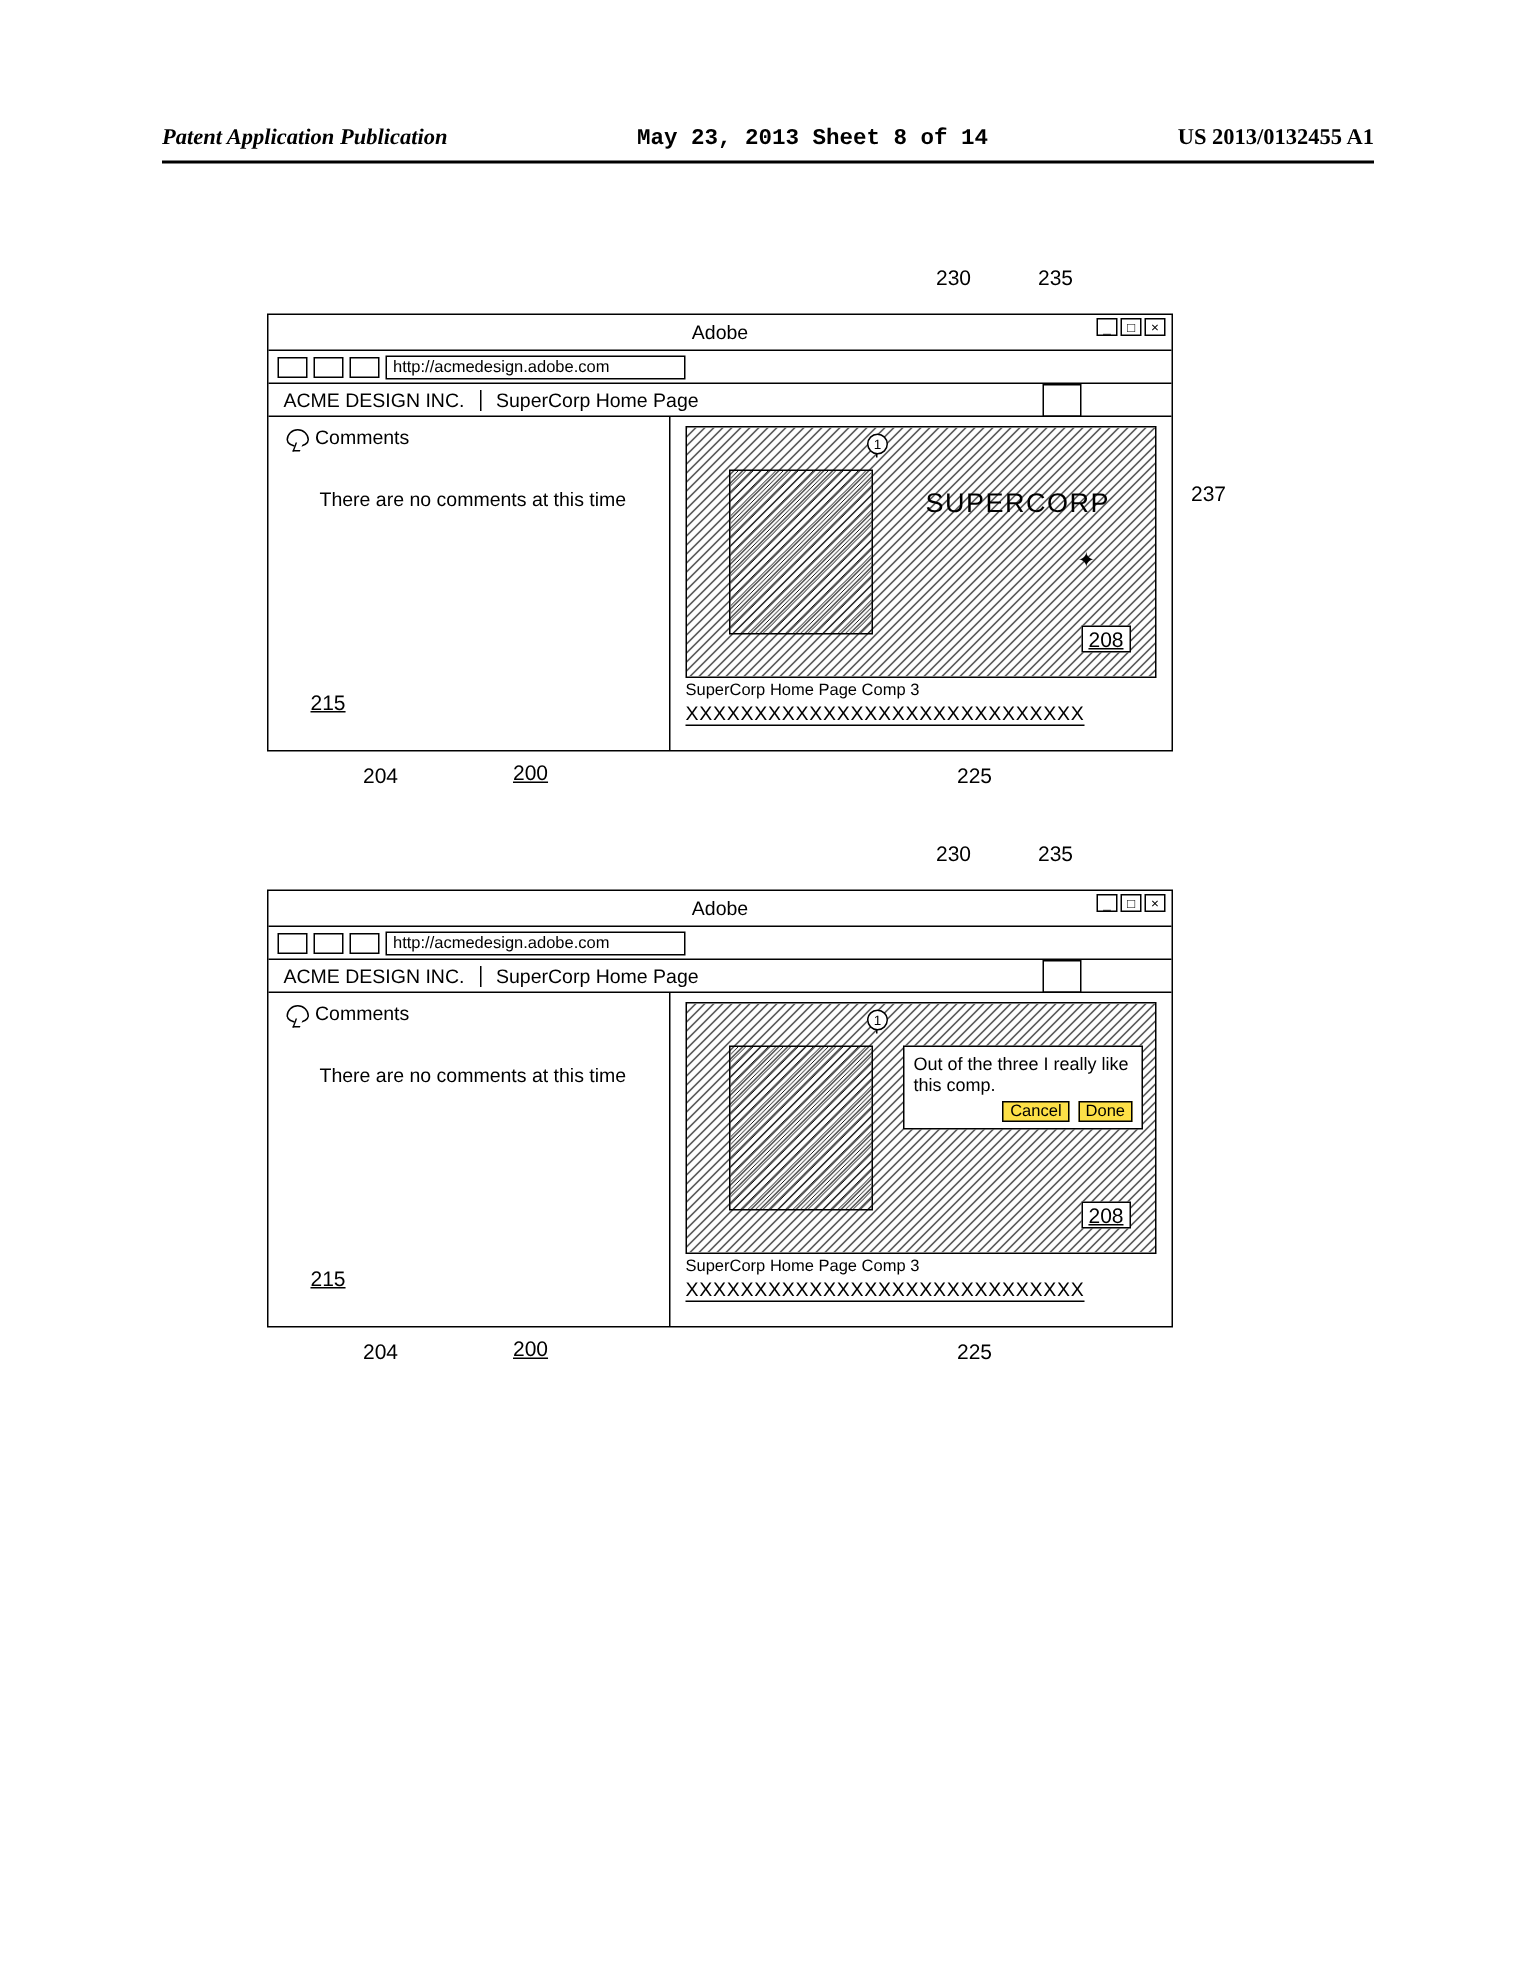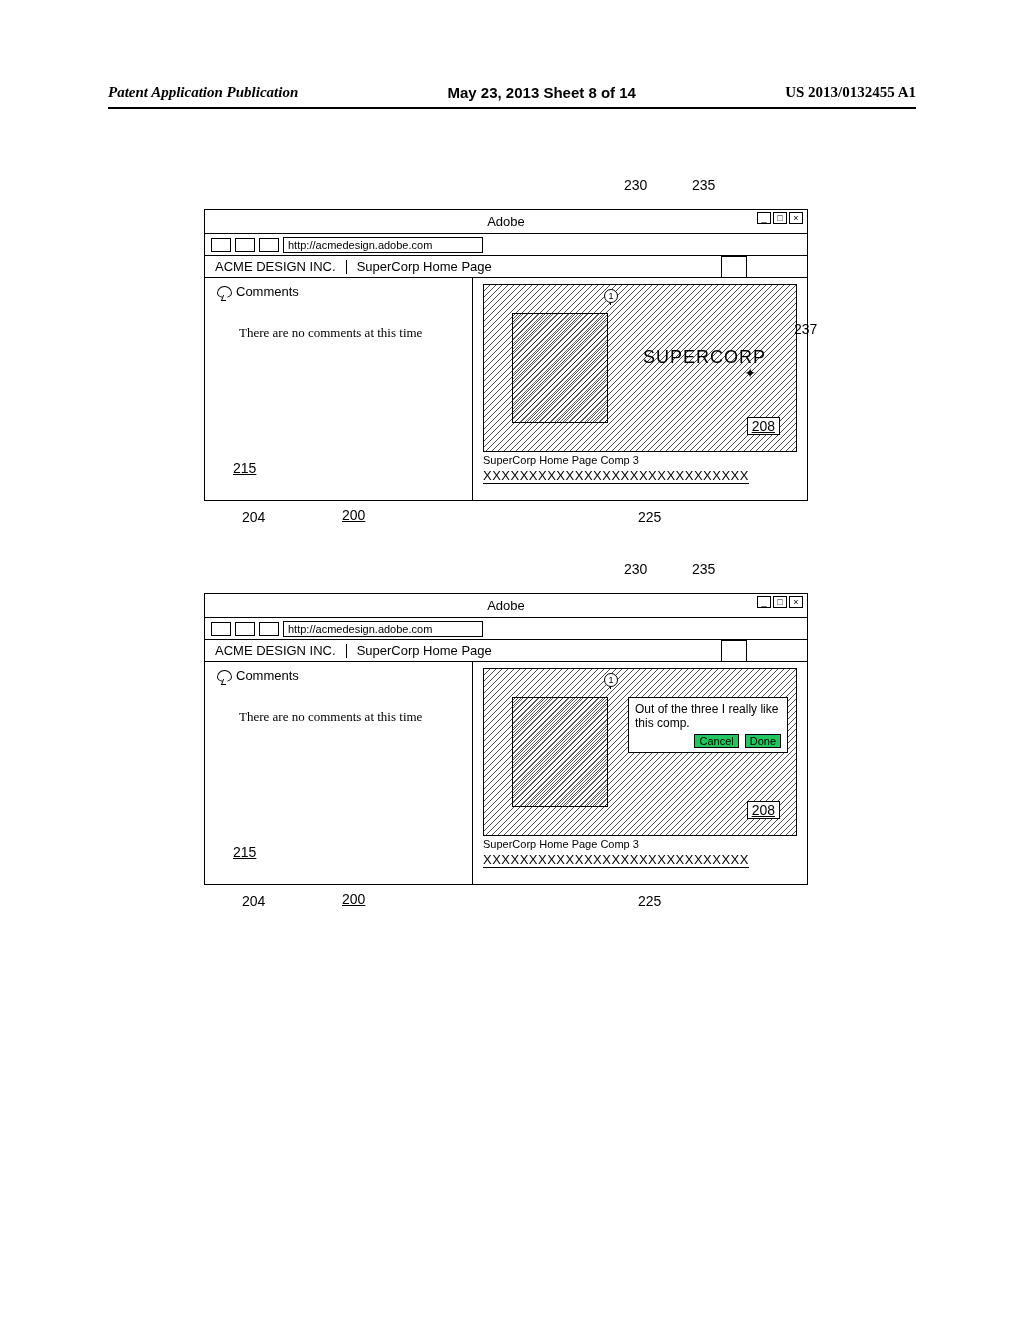--- a/index.html
+++ b/index.html
@@ -1,59 +1,59 @@
 <!DOCTYPE html>
 <html><head>
 <meta charset="utf-8">
 <style>
   * { box-sizing: border-box; margin: 0; padding: 0; }
   body { font-family: Arial, sans-serif; font-size: 13px; color: #000; background: #fff; }
   .page { width: 1024px; height: 1300px; position: relative; padding: 84px 108px 56px 108px; }
   .header-row { display: flex; justify-content: space-between; font-size: 15px; font-weight: bold; margin-bottom: 6px; }
   .header-left { font-family: "Times New Roman", serif; font-weight: bold; font-style: italic; }
-  .header-center { font-family: Liberation Sans, sans-serif; }
+  .header-center { font-family: Liberation Mono, monospace; }
   .header-right { font-family: "Times New Roman", serif; }
   .rule { border-top: 2px solid #000; margin-bottom: 100px; }
 
   .fig-block { position: relative; margin-bottom: 60px; }
-  .window-frame { width: 604px; border: 1.5px solid #000; margin-left: 96px; position: relative; }
+  .window-frame { width: 604px; border: 1.5px solid #000; margin-left: 70px; position: relative; }
   .win-top { display: flex; align-items: center; height: 24px; border-bottom: 1px solid #000; padding: 0 6px; position: relative; }
   .win-title { position: absolute; left: 50%; transform: translateX(-50%); font-size: 13px; }
   .win-ctrls { position: absolute; right: 4px; top: 2px; display: flex; gap: 2px; }
   .win-ctrls span { display: inline-block; width: 14px; height: 12px; border: 1px solid #000; font-size: 9px; text-align: center; line-height: 10px; }
   .addrbar { display: flex; align-items: center; height: 22px; border-bottom: 1px solid #000; padding: 2px 6px; gap: 4px; }
   .navbtn { width: 20px; height: 14px; border: 1px solid #000; }
   .urlfield { flex: 0 0 200px; height: 16px; border: 1px solid #000; padding: 0 4px; font-size: 11px; display: flex; align-items: center; }
   .tabs-row { display: flex; align-items: center; height: 22px; border-bottom: 1px solid #000; padding: 2px 10px; gap: 10px; font-size: 13px; }
   .vdiv { border-left: 1px solid #000; height: 14px; }
 
   .body-row { display: flex; height: 222px; }
   .comments-pane { width: 268px; border-right: 1px solid #000; padding: 6px 12px; position: relative; }
   .comments-head { display: flex; align-items: center; gap: 4px; font-size: 13px; }
   .bubble-icon { width: 15px; height: 12px; border: 1.2px solid #000; border-radius: 50% 50% 50% 50% / 60% 60% 40% 40%; position: relative; }
   .bubble-icon::after { content: ""; position: absolute; left: 4px; bottom: -4px; width: 4px; height: 5px; border-left: 1.2px solid #000; border-bottom: 1.2px solid #000; transform: skew(-20deg); background: #fff; }
-  .comments-body { padding: 26px 12px 0 22px; font-size: 13px; line-height: 1.25; font-family: Liberation Serif, serif; }
+  .comments-body { padding: 26px 12px 0 22px; font-size: 13px; line-height: 1.25; }
   .ref215 { position: absolute; bottom: 24px; left: 28px; font-size: 14px; text-decoration: underline; font-family: Arial; }
   .preview-pane { flex: 1; padding: 6px 10px 6px 10px; position: relative; }
   .preview-img { position: relative; width: 314px; height: 168px; border: 1.2px solid #000; overflow: hidden; }
   .hatch { position: absolute; inset: 0; }
   .hatch svg { width: 100%; height: 100%; }
   .inner-box { position: absolute; left: 28px; top: 28px; width: 96px; height: 110px; border: 1.2px solid #000; background: rgba(255,255,255,0); }
-  .supercorp-label { position: absolute; right: 30px; top: 62px; font-size: 18px; letter-spacing: 1px; font-family: Arial; color: #000; background: rgba(255,255,255,0.0); }
+  .supercorp-label { position: absolute; right: 30px; top: 40px; font-size: 18px; letter-spacing: 1px; font-family: Arial; color: #000; background: rgba(255,255,255,0.0); }
   .star { position: absolute; right: 40px; top: 80px; font-size: 14px; }
   .ref208 { position: absolute; right: 16px; bottom: 16px; font-size: 14px; text-decoration: underline; background: #fff; padding: 0 4px; border: 1px solid #000; }
   .pin { position: absolute; left: 120px; top: 4px; width: 14px; height: 14px; border: 1.2px solid #000; border-radius: 50%; background: #fff; font-size: 9px; text-align: center; line-height: 12px; }
   .pin::after { content: ""; position: absolute; left: 5px; top: 12px; width: 1px; height: 3px; border-left: 1.2px solid #000; }
   .caption1 { font-size: 11px; margin-top: 2px; }
   .xrow { font-size: 13px; border-bottom: 1.2px solid #000; display: inline-block; margin-top: 2px; letter-spacing: 0.5px; }
   .toolbar-box { position: absolute; right: -2px; top: -44px; width: 26px; height: 22px; border: 1px solid #000; }
 
   .comment-popup { position: absolute; left: 144px; top: 28px; width: 160px; border: 1.2px solid #000; background: #fff; padding: 4px 6px 4px 6px; font-size: 12px; }
   .popup-btns { display: flex; gap: 6px; justify-content: flex-end; margin-top: 4px; }
-  .popup-btns button { font-size: 11px; border: 1px solid #000; background: #22c55e; padding: 0 4px; cursor: pointer; }
+  .popup-btns button { font-size: 11px; border: 1px solid #000; background: #fde047; padding: 0 4px; cursor: pointer; }
 
   .under-labels { position: relative; height: 32px; margin-left: 70px; width: 604px; }
   .ul { position: absolute; font-size: 14px; font-family: Arial; }
   .ul.u200 { text-decoration: underline; }
   .fig-caption { text-align: center; font-size: 20px; font-family: Arial; margin-top: 6px; }
 
   .ref-outside { position: absolute; font-size: 14px; font-family: Arial; }
 </style>
 </head>
 <body>

